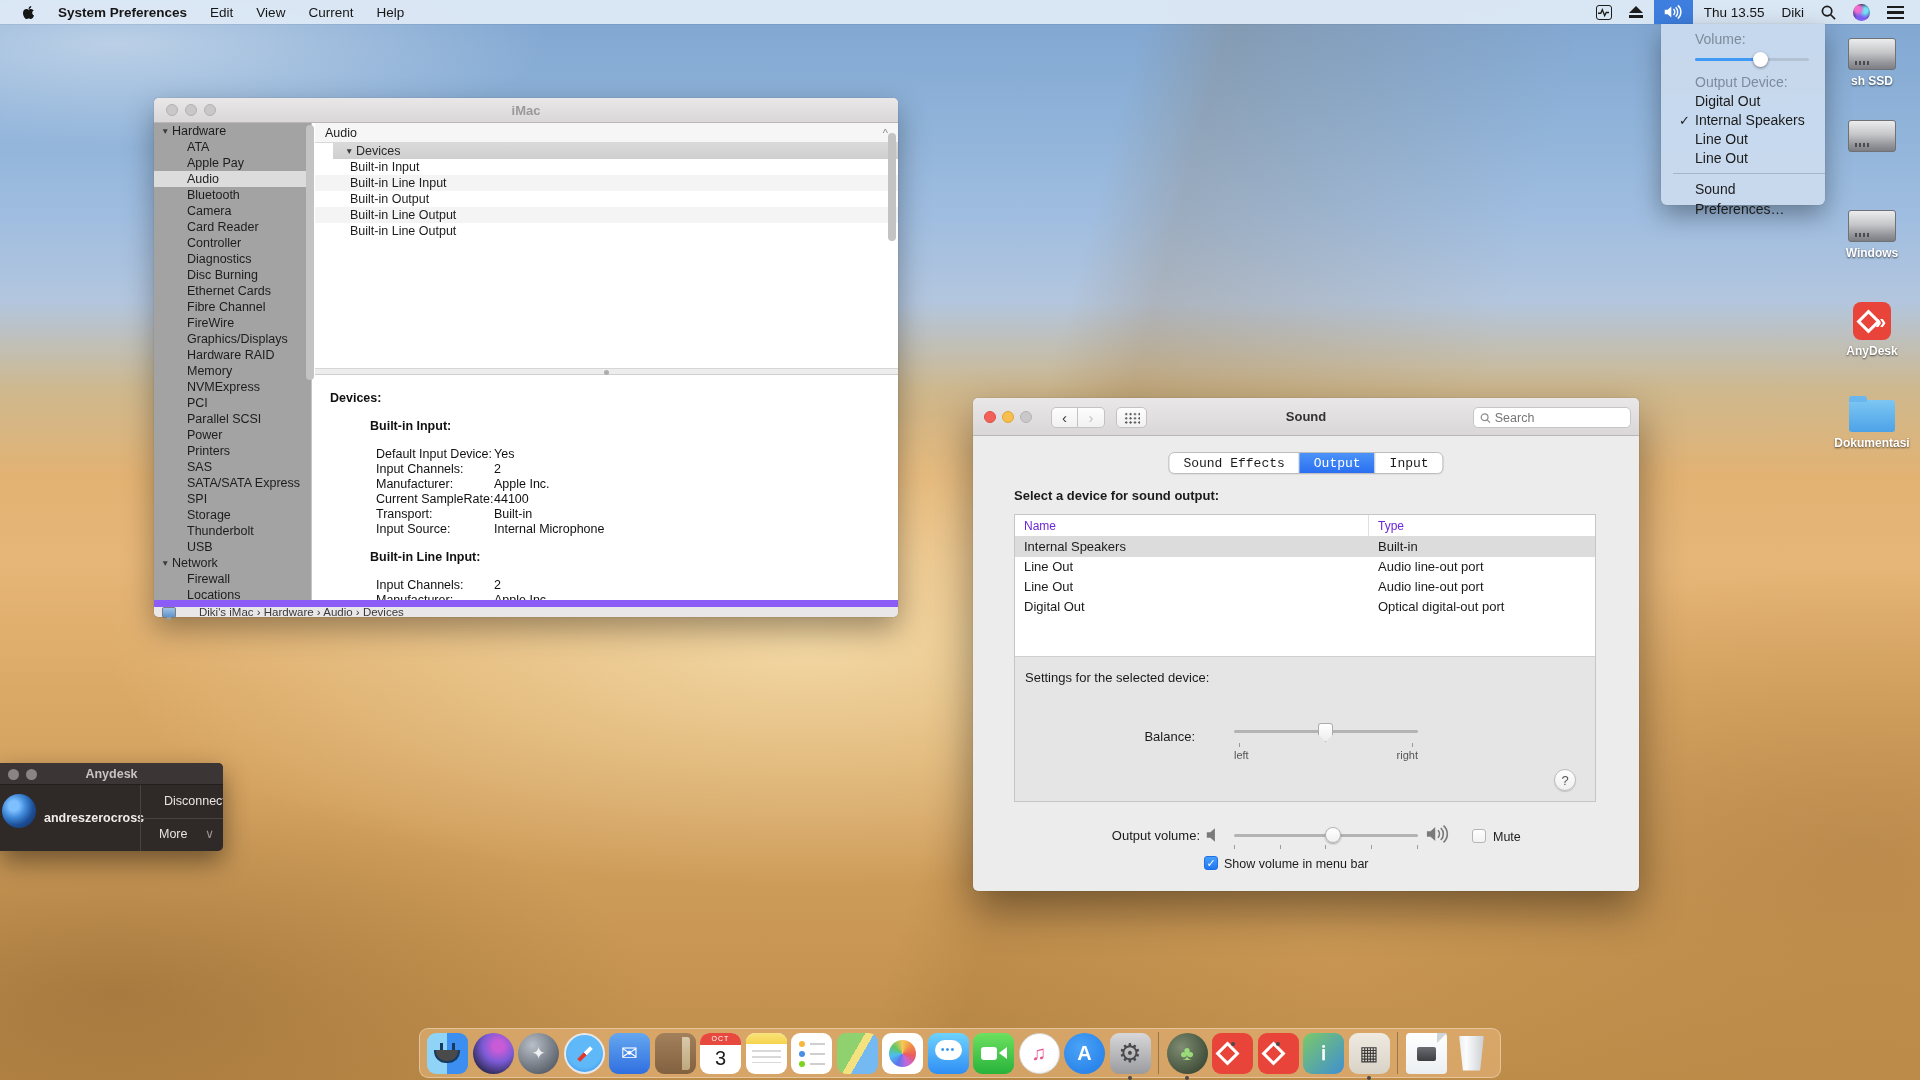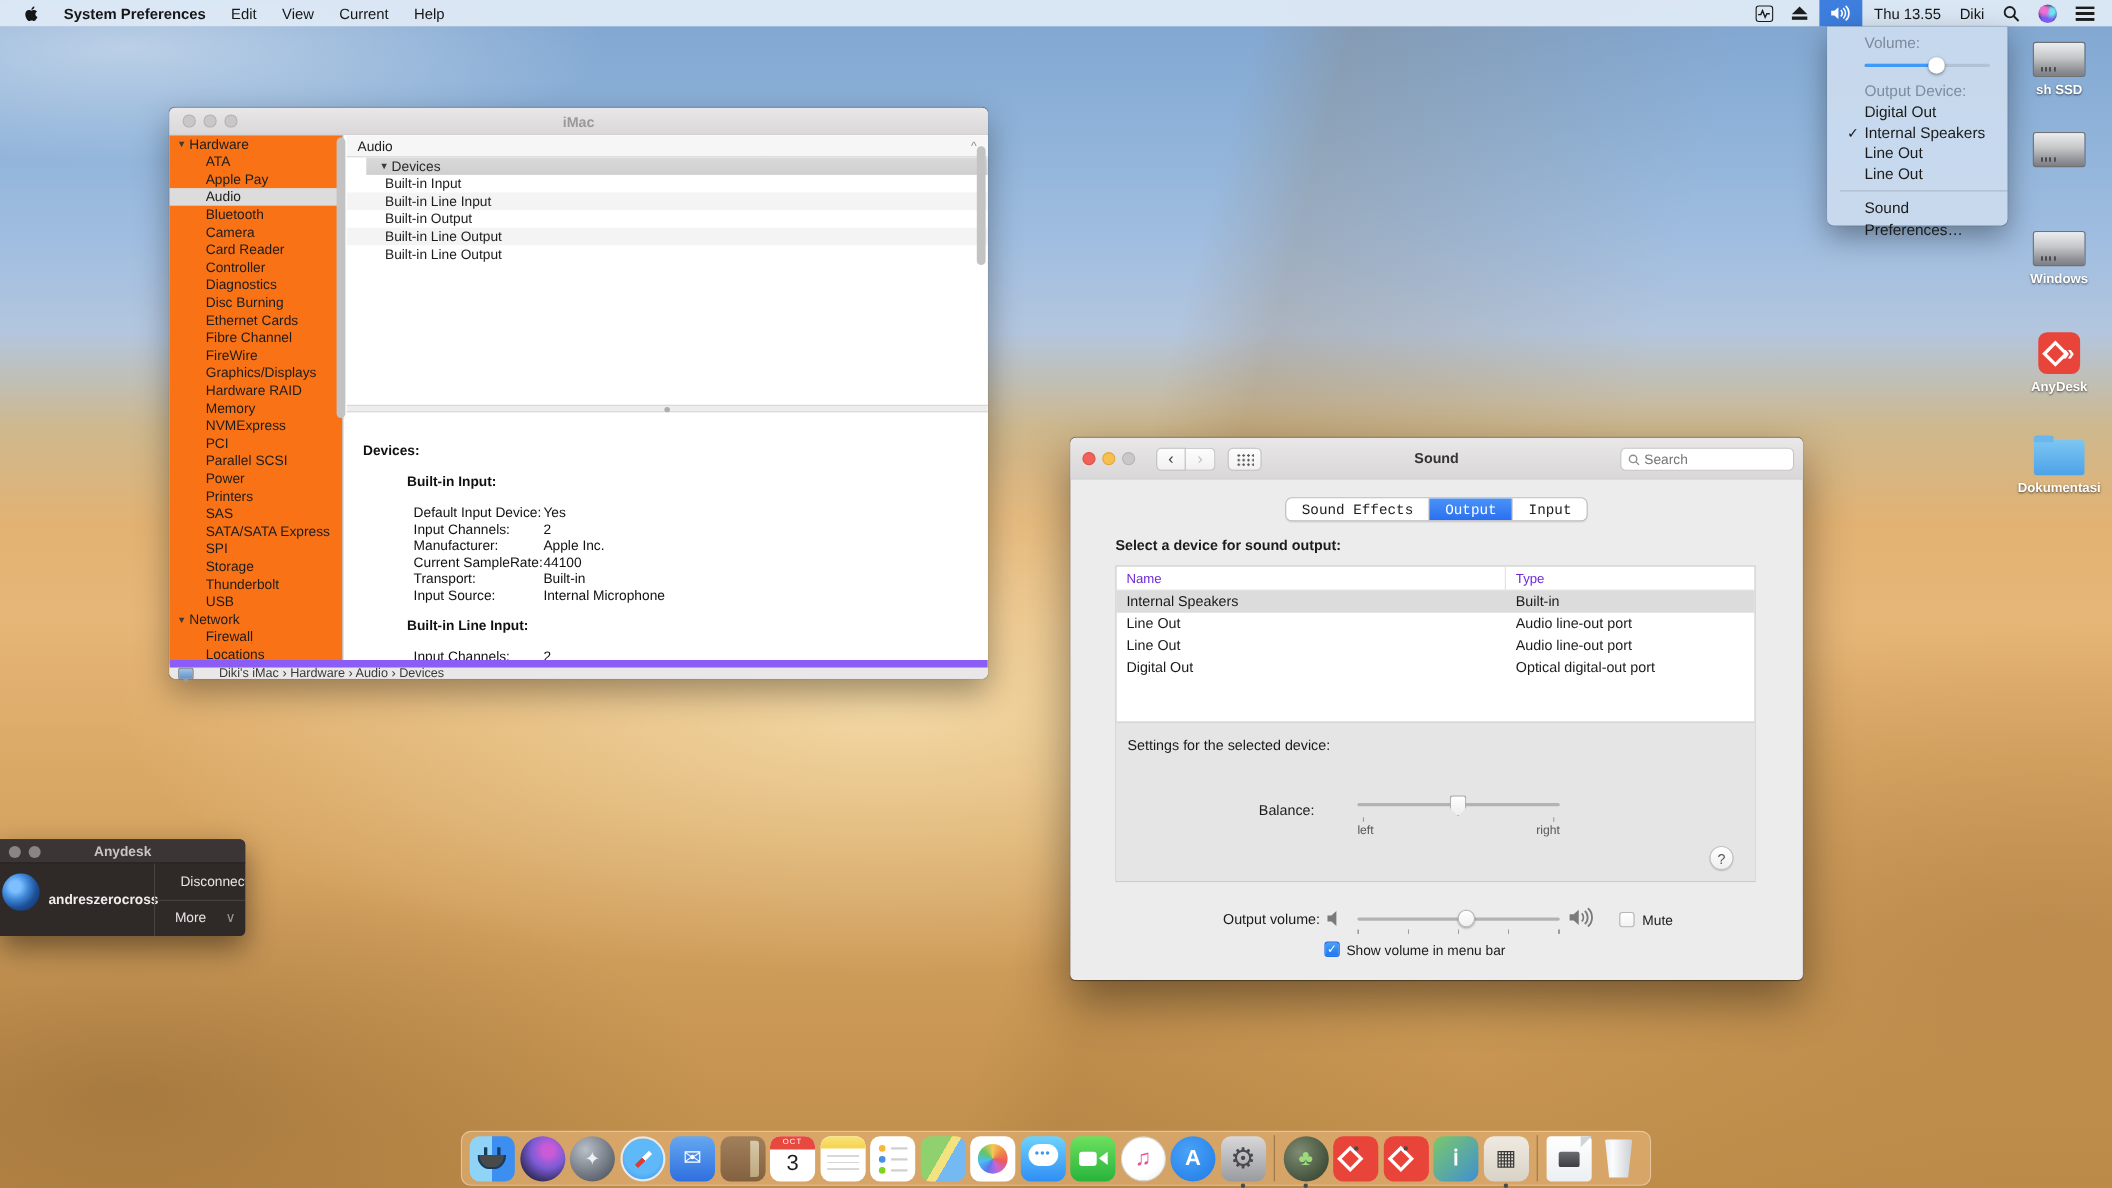--- a/index.html
+++ b/index.html
@@ -61,21 +61,21 @@
     background:linear-gradient(#e9e7e8,#d9d7d8); border-bottom:1px solid #b9b7b8; }
   .tl-dot { position:absolute; width:12px; height:12px; border-radius:50%; top:50%; margin-top:-6px; }
 
   
   .si-win { left:154px; top:98px; width:744px; height:519px; background:#fff; z-index:20;
     box-shadow:0 12px 30px rgba(0,0,0,.35), 0 0 1px rgba(0,0,0,.4); }
   .si-title { height:25px; }
   .si-title .title-text { position:absolute; left:0; right:0; top:0; line-height:25px; text-align:center;
     color:#9a9a9a; font-size:13px; font-weight:600; }
   .si-title .tl-dot { background:#c9c7c8; border:1px solid #b3b1b2; }
-  .si-sidebar { position:absolute; left:0; top:25px; width:158px; bottom:17px; background:#f97316;
+  .si-sidebar { position:absolute; left:0; top:25px; width:158px; bottom:17px; background:#a3a3a3;
     border-right:1px solid #c6c6c6; overflow:hidden; }
   .side-item { height:16px; line-height:16px; padding-left:33px; font-size:12.5px; color:#1d1d1d; white-space:nowrap; }
   .side-item.group { padding-left:7px; }
   .tri { display:inline-block; font-size:8.5px; color:#3c3c3c; vertical-align:1px; }
   .group .tri { width:11px; }
   .side-item.selected { background:#dcdcdc; }
   .si-side-scroll { position:absolute; right:1px; top:1px; width:8px; height:255px;
     background:#c3c3c3; border-radius:4px; }
   .si-panel { position:absolute; left:161px; top:25px; right:0; bottom:17px; background:#fff; overflow:hidden; }
   .si-panel-header { height:20px; line-height:20px; background:#f6f6f6; border-bottom:1px solid #d8d8d8;
@@ -88,21 +88,21 @@
   .dev-row { height:16px; line-height:16px; padding-left:35px; font-size:12.5px; color:#1c1c1c; }
   .si-splitter { position:absolute; left:0; right:0; top:245px; height:7px; background:#ededed;
     border-top:1px solid #d6d6d6; border-bottom:1px solid #cfcfcf; }
   .si-splitter::after { content:""; position:absolute; left:50%; top:1px; width:5px; height:5px; margin-left:-3px;
     border-radius:50%; background:#adadad; }
   .si-detail { position:absolute; left:0; right:0; top:252px; bottom:0; background:#fff; overflow:hidden;
     padding:12px 0 0 15px; color:#111; }
   .si-detail-scroll { position:absolute; right:2px; top:10px; width:8px; height:108px; background:#c3c3c3; border-radius:4px; }
   .dline { margin-left:46px; height:15px; font-size:12.5px; white-space:nowrap; }
   .dline .dk { display:inline-block; width:118px; }
-  .dline.h0 { margin:16px 0 13px 0; font-weight:700; }
+  .dline.h0 { margin:4px 0 13px 0; font-weight:700; }
   .dline.h1 { margin:13px 0 13px 40px; font-weight:700; }
   .si-statusbar { position:absolute; left:0; right:0; bottom:0; height:17px; background:#e9e7e8;
     border-top:7px solid #8b5cf6; border-radius:0 0 5px 5px; display:flex; align-items:center; gap:23px;
     padding-left:8px; font-size:11.5px; color:#3a3a3a; }
   .mini-mac { width:14px; height:11px; border:1px solid #7d7d7d; border-radius:2px;
     background:linear-gradient(#9fc4ea,#5f93c9); position:relative; }
   .mini-mac::after { content:""; position:absolute; left:4px; bottom:-3px; width:4px; height:3px; background:#9a9a9a; }
 
   
   .snd-win { left:973px; top:398px; width:666px; height:493px; background:#ececec; z-index:30; }

